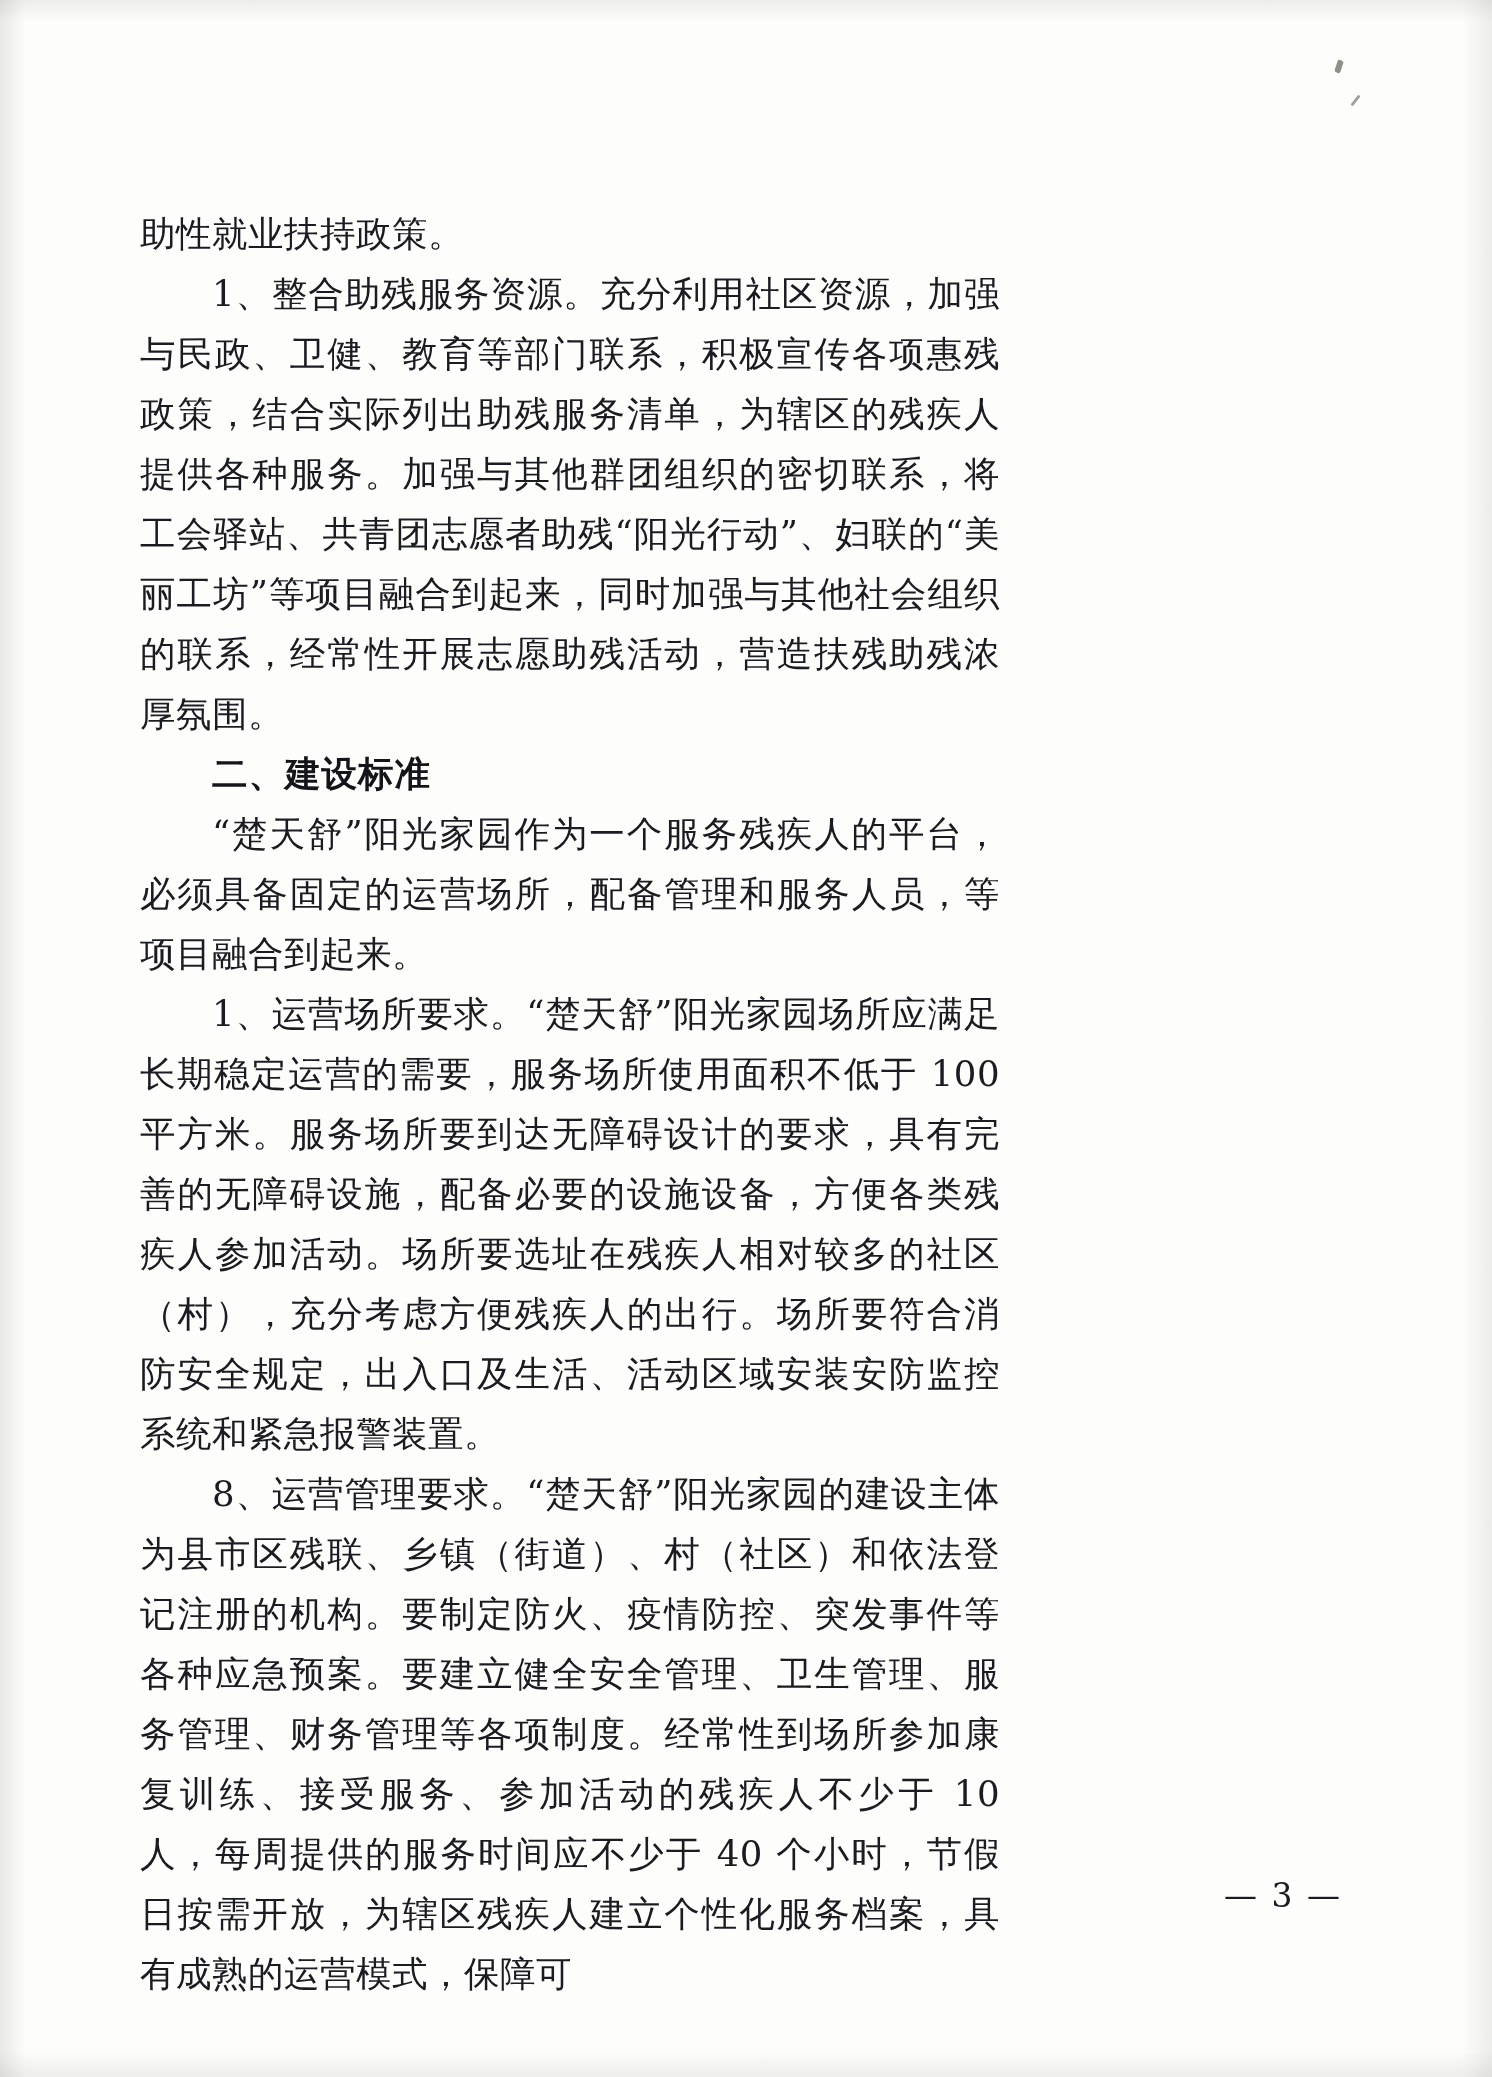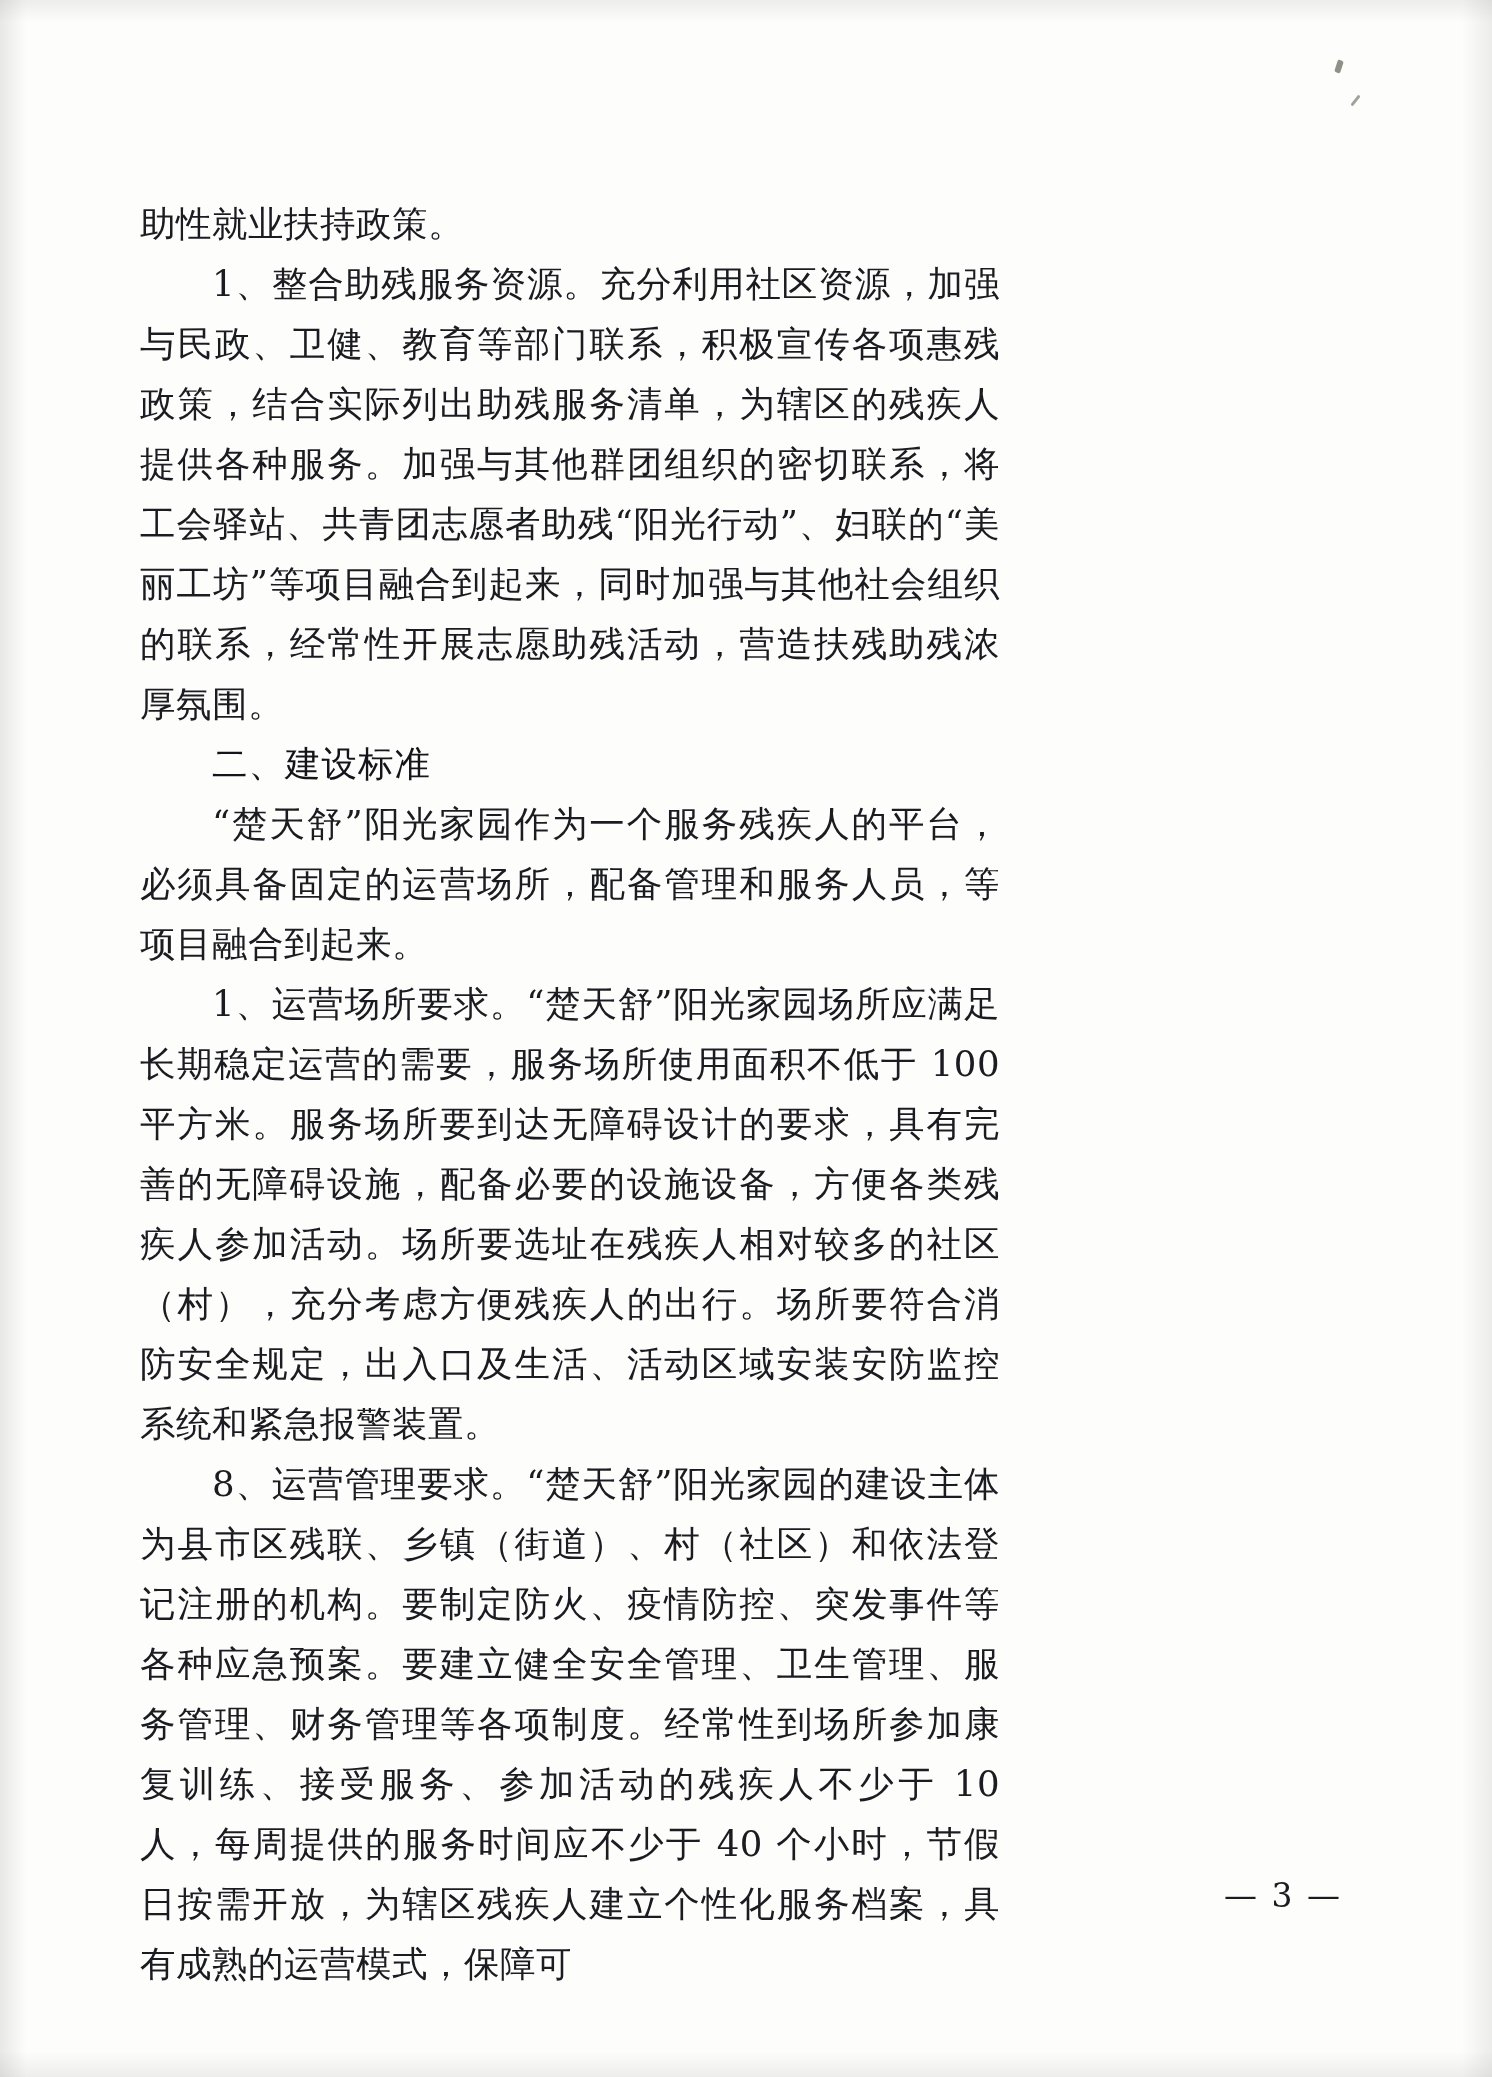--- a/index.html
+++ b/index.html
@@ -42,21 +42,21 @@
   .scan-edge-bottom {
     position: absolute;
     bottom: 0; left: 0;
     width: 100%; height: 26px;
     background: linear-gradient(to top, rgba(120,120,115,0.12), rgba(255,255,255,0));
     pointer-events: none;
   }
   .content {
     position: absolute;
     left: 140px;
-    top: 194px;
+    top: 204px;
     width: 1850px;
     width: 855px;
   }
   .doc-body {
     width: 860px;
   }
   p.para {
     margin: 0 0 0 0;
     font-size: 35.5px;
     line-height: 60px;
@@ -66,21 +66,21 @@
     text-justify: inter-ideograph;
     font-family: "DejaVu Serif", serif;
   }
   p.indent {
     text-indent: 72px;
   }
   .heading {
     margin: 0;
     font-size: 35.5px;
     line-height: 60px;
-    font-weight: normal;
+    font-weight: bold;
     color: #14141a;
     text-indent: 72px;
     letter-spacing: 1px;
   }
   .page-number {
     position: absolute;
     right: 150px;
     bottom: 162px;
     font-size: 33px;
     color: #1b1b22;

